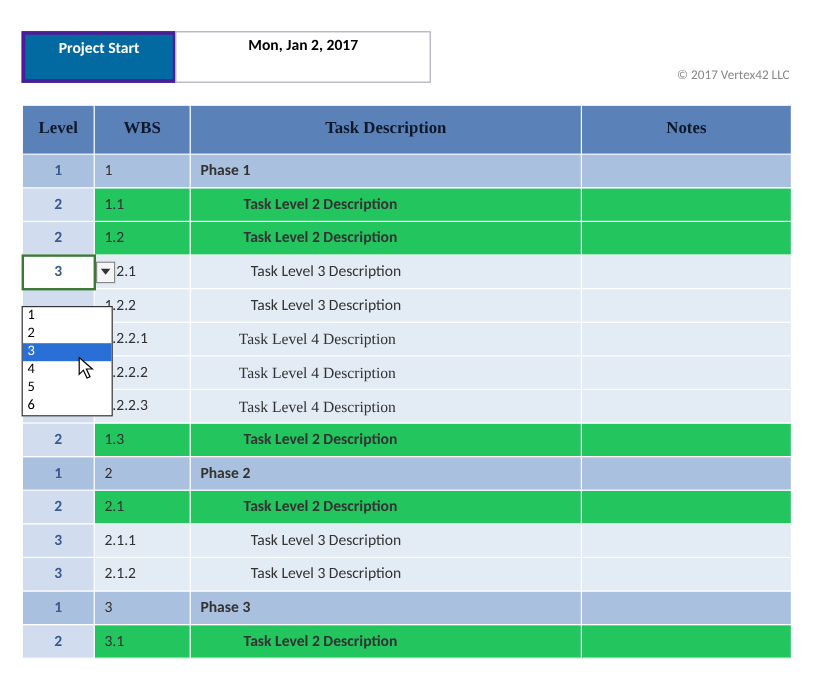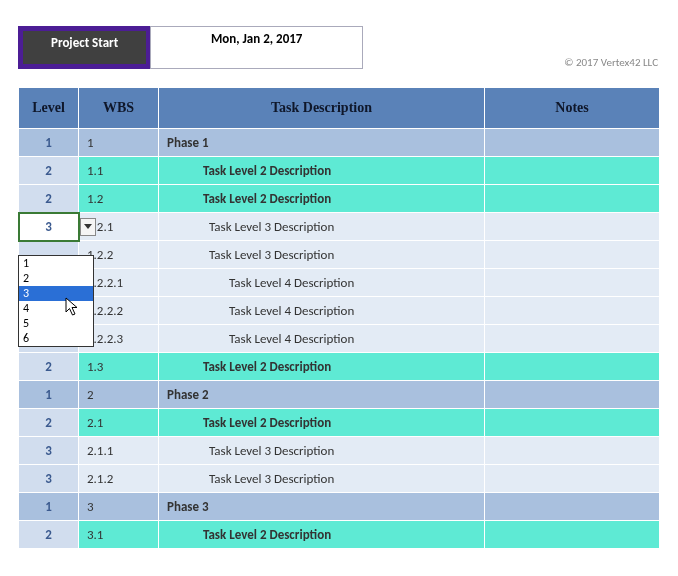--- a/index.html
+++ b/index.html
@@ -27,26 +27,26 @@
     font-family: Georgia, 'Times New Roman', serif;
     font-size: 20px;
     color: #555;
   }
   .sub-row {
     display: flex;
     align-items: stretch;
     padding: 8px 18px 0 18px;
   }
   .project-start-label {
-    background: #404040;
+    background: #0369a1;
     color: #fff;
     font-weight: bold;
     font-size: 13px;
     padding: 4px 28px;
-    border: 5px solid #4c1d95;
+    border: 3px solid #4c1d95;
   }
   .project-start-value {
     border: 1px solid #aab;
     font-size: 13px;
     font-weight: bold;
     padding: 4px 40px;
     text-align: center;
     background: #fff;
     margin-left: -1px;
     width: 213px;
@@ -90,29 +90,29 @@
   .cell-level {
     text-align: center;
     font-weight: bold;
     color: #3b5a8f;
   }
   .cell-wbs { color: #333; }
   .cell-desc { color: #333; }
   .cell-notes { }
   .lvl1 td { background: #a9c0de; }
   .lvl1 .cell-desc { font-weight: bold; padding-left: 8px; }
-  .lvl2 td { background: #5eead4; }
+  .lvl2 td { background: #22c55e; }
   .lvl2 .cell-level { background: #d1ddee; }
   .lvl2 .cell-desc { padding-left: 44px; font-weight: bold; }
   .lvl3 td { background: #e3ebf5; }
   .lvl3 .cell-level { background: #d1ddee; }
   .lvl3 .cell-desc { padding-left: 50px; }
   .lvl4 td { background: #e3ebf5; }
   .lvl4 .cell-level { background: #d1ddee; }
-  .lvl4 .cell-desc { padding-left: 70px; }
+  .lvl4 .cell-desc { padding-left: 40px; font-family: Liberation Serif, serif; }
 
   
   .cell-active {
     position: relative;
     outline: 2px solid #3a7a35;
     outline-offset: -1px;
     background: #fff !important;
     z-index: 5;
   }
   .dropdown-btn {

